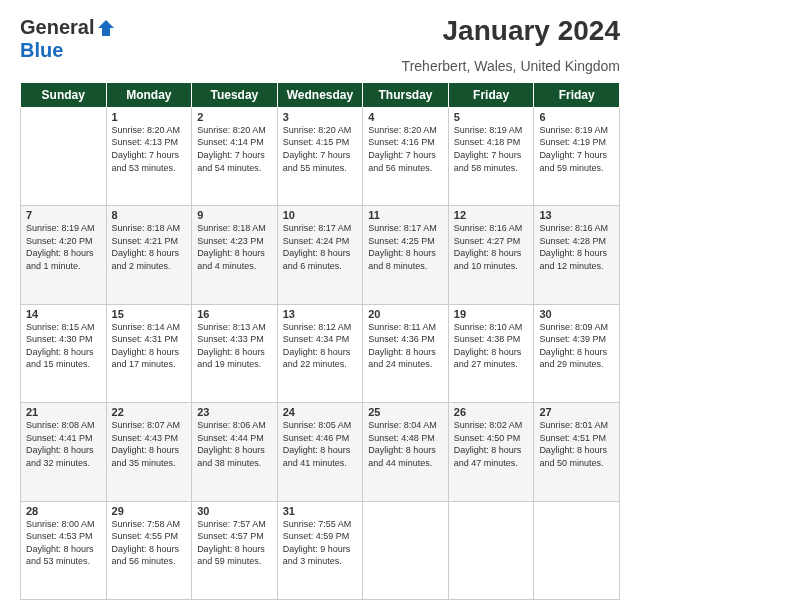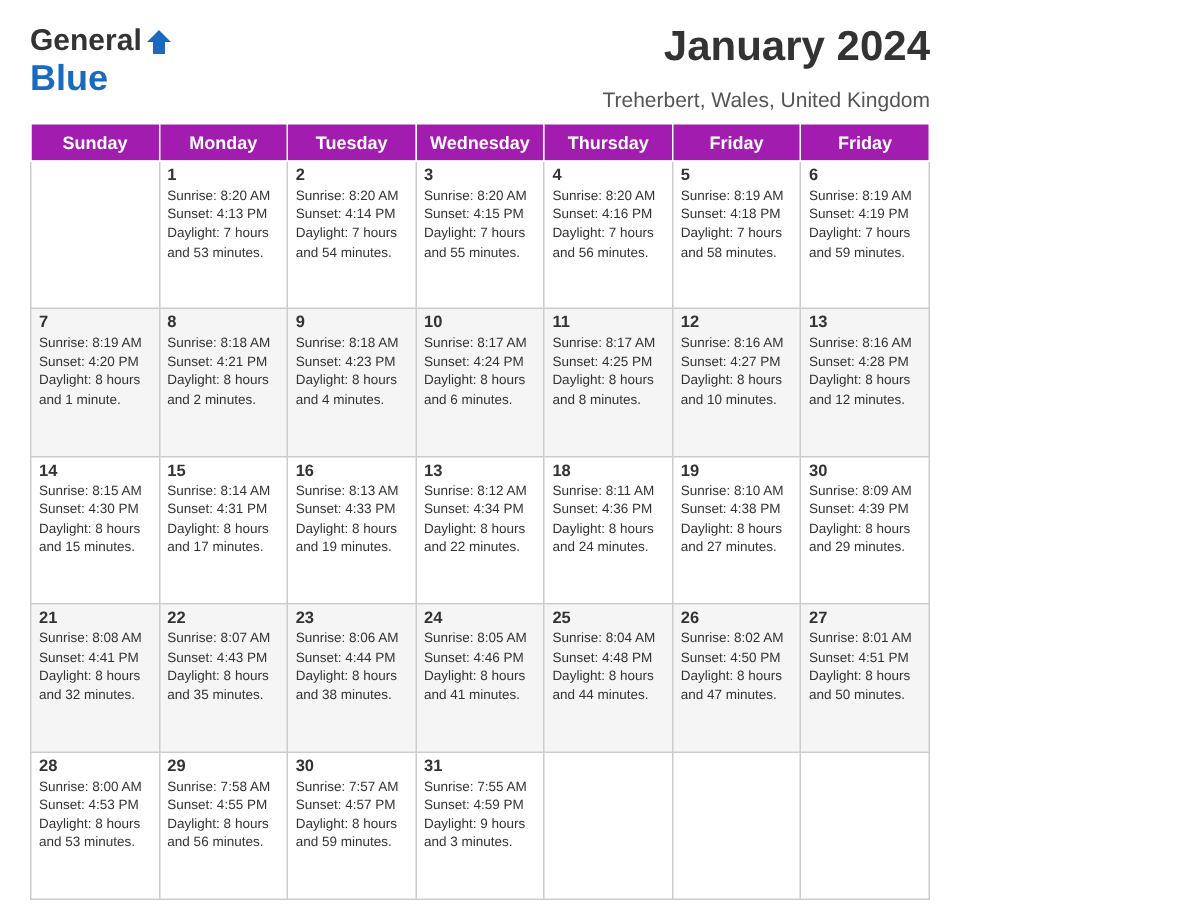--- a/index.html
+++ b/index.html
@@ -31,21 +31,21 @@
     .logo-text {
       display: flex;
       align-items: center;
     }
     .logo-general {
       font-size: 20px;
       font-weight: bold;
       color: #333;
     }
     .logo-blue {
-      font-size: 24px;
+      font-size: 20px;
       font-weight: bold;
       color: #1a6abf;
     }
     .logo-icon {
       width: 20px;
       height: 20px;
       margin-left: 2px;
     }
     .title-block {
       text-align: right;
@@ -60,21 +60,21 @@
       font-size: 14px;
       color: #555;
       margin-top: 11px;
     }
     .calendar {
       width: 100%;
       border-collapse: collapse;
       flex: 1;
     }
     .calendar th {
-      background-color: #a21caf;
+      background-color: #14532d;
       color: #fff;
       font-size: 12px;
       font-weight: bold;
       text-align: center;
       padding: 5px 4px;
       border: 1px solid #fff;
     }
     .calendar td {
       border: 1px solid #ccc;
       vertical-align: top;
@@ -206,21 +206,21 @@
           </td>
           <td>
             <span class="day-number">16</span>
             <div class="day-info">Sunrise: 8:13 AM<br>Sunset: 4:33 PM<br>Daylight: 8 hours<br>and 19 minutes.</div>
           </td>
           <td>
             <span class="day-number">13</span>
             <div class="day-info">Sunrise: 8:12 AM<br>Sunset: 4:34 PM<br>Daylight: 8 hours<br>and 22 minutes.</div>
           </td>
           <td>
-            <span class="day-number">18</span>
+            <span class="day-number">20</span>
             <div class="day-info">Sunrise: 8:11 AM<br>Sunset: 4:36 PM<br>Daylight: 8 hours<br>and 24 minutes.</div>
           </td>
           <td>
             <span class="day-number">19</span>
             <div class="day-info">Sunrise: 8:10 AM<br>Sunset: 4:38 PM<br>Daylight: 8 hours<br>and 27 minutes.</div>
           </td>
           <td>
             <span class="day-number">30</span>
             <div class="day-info">Sunrise: 8:09 AM<br>Sunset: 4:39 PM<br>Daylight: 8 hours<br>and 29 minutes.</div>
           </td>

